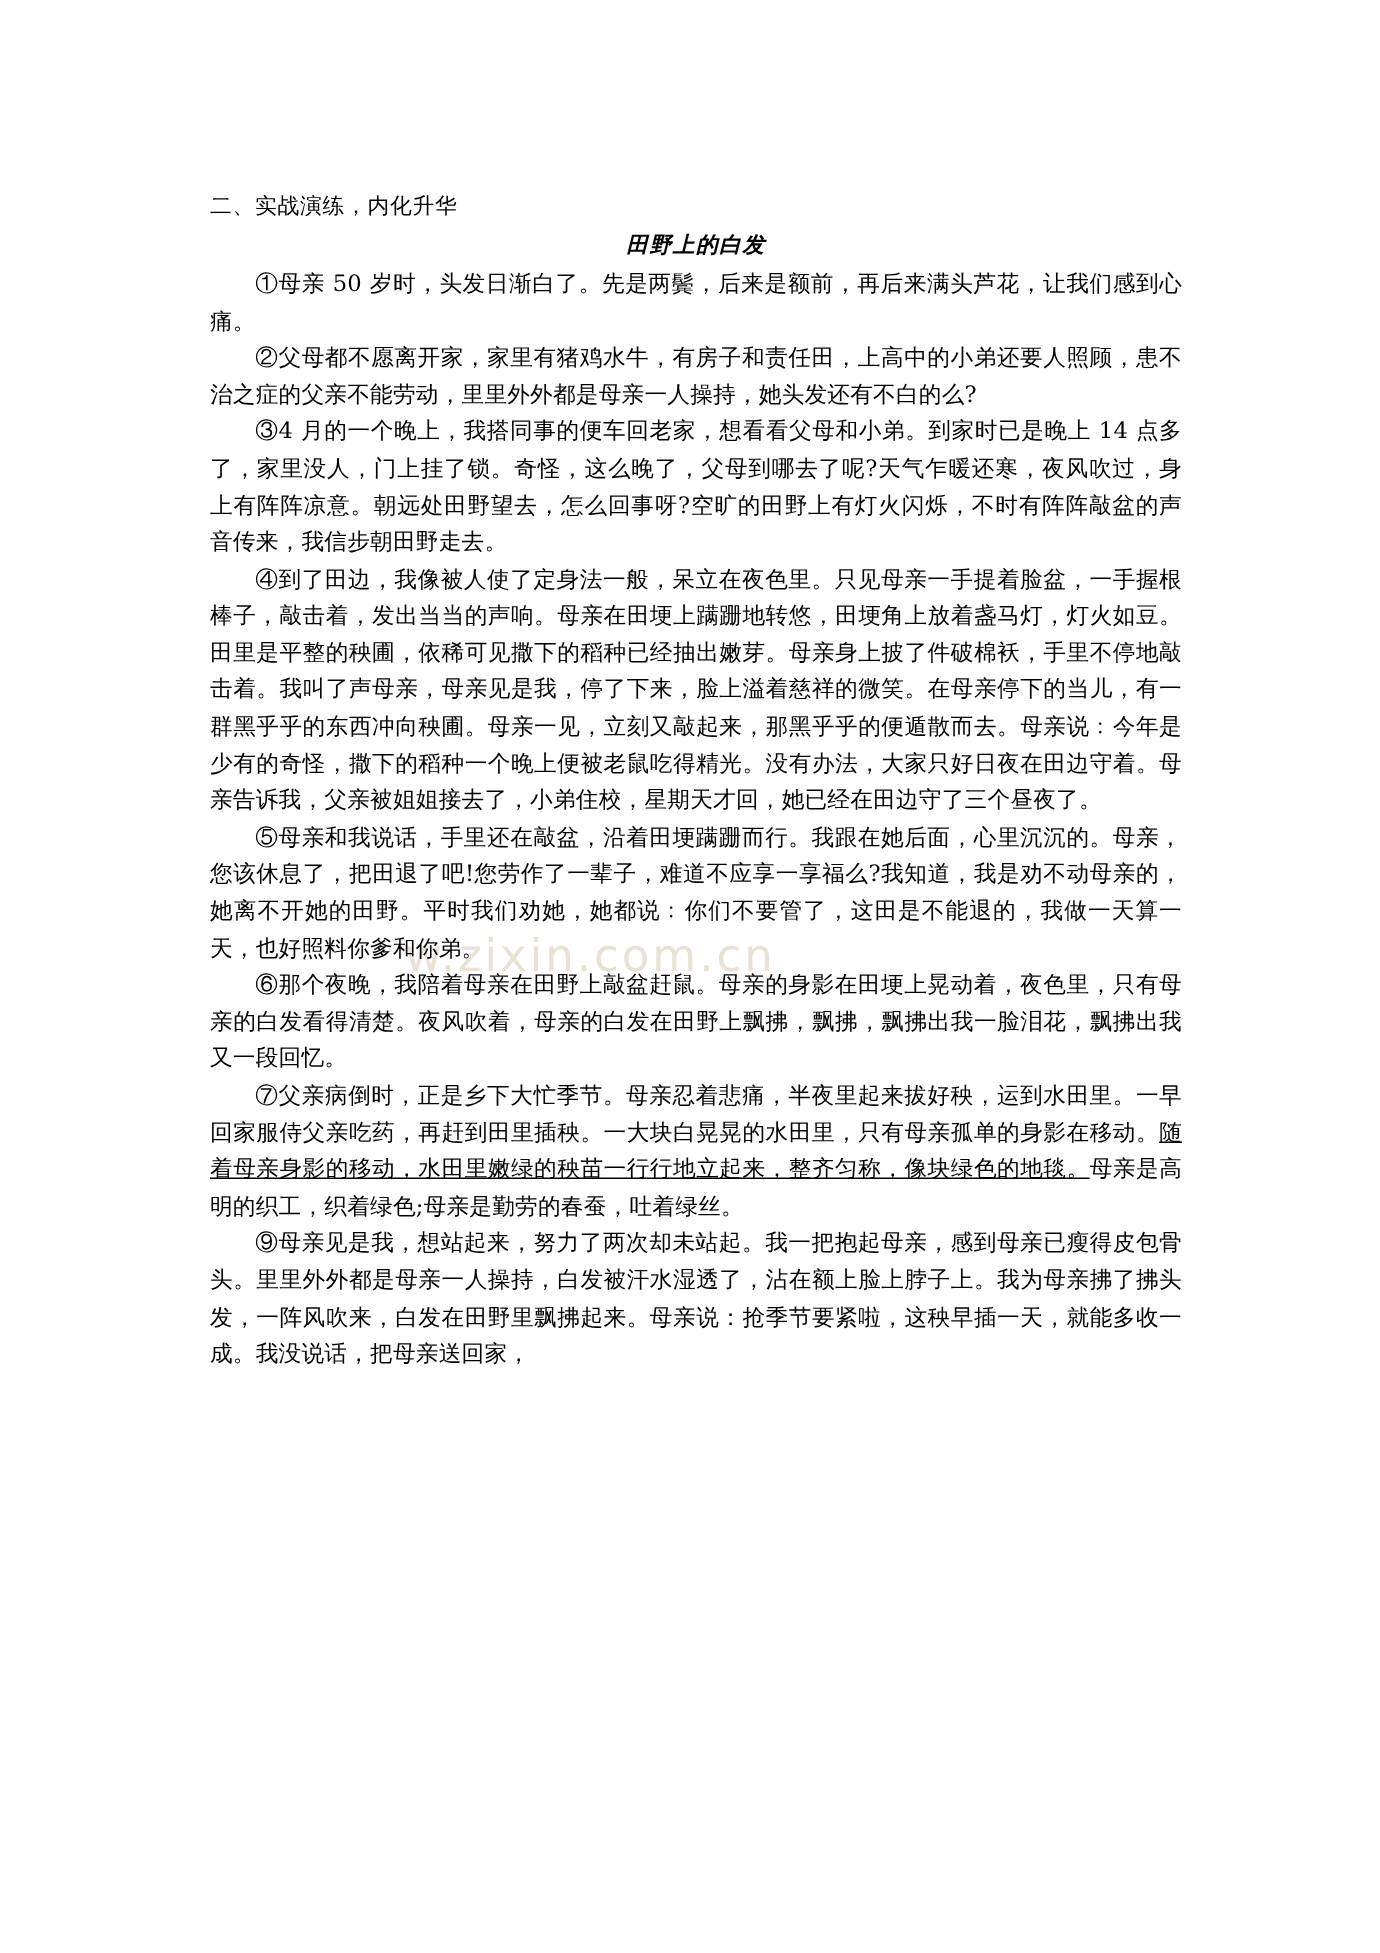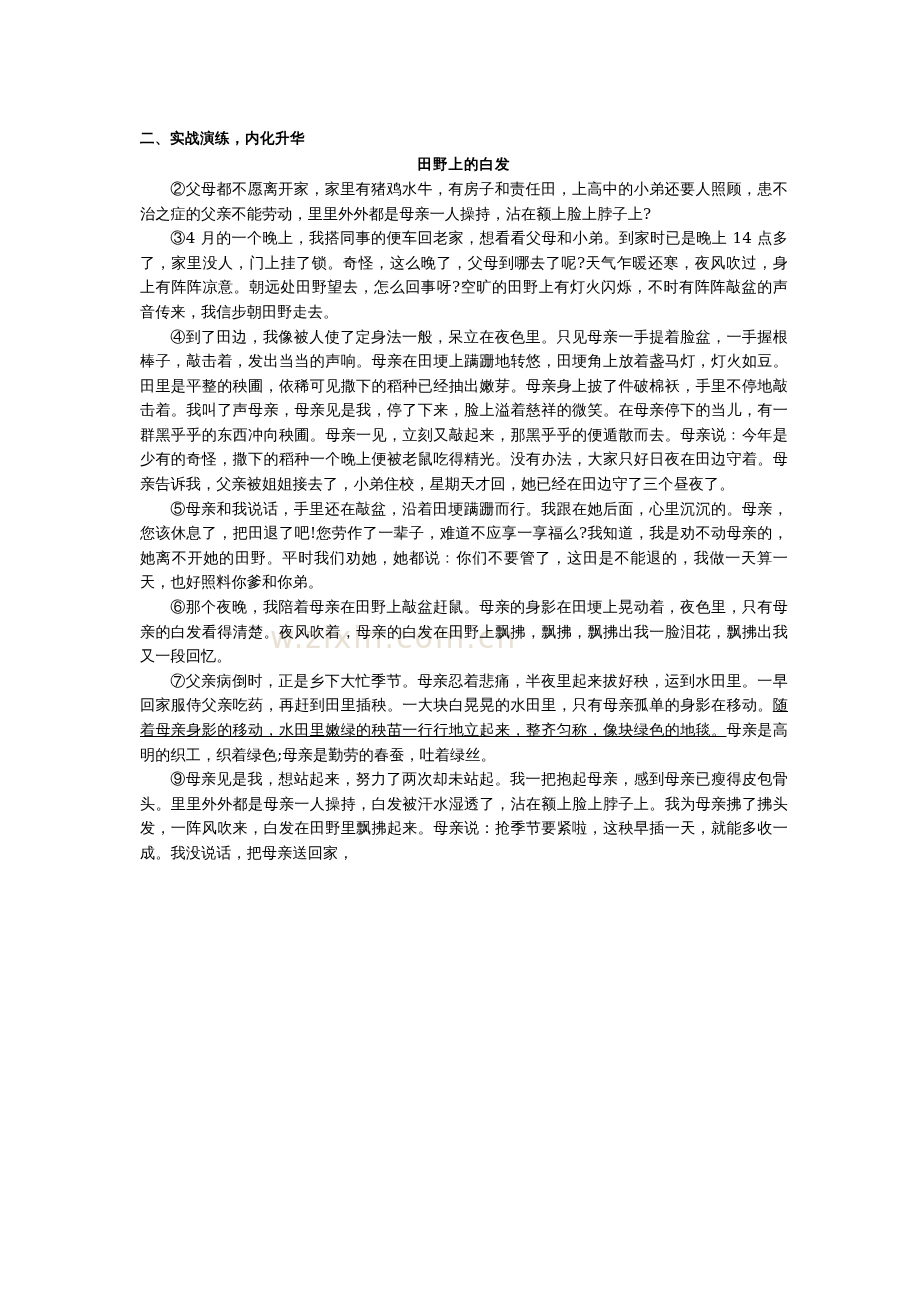--- a/index.html
+++ b/index.html
@@ -40,34 +40,35 @@
     white-space: nowrap;
   }
   .content {
     position: absolute;
     left: 140px;
     top: 128px;
     width: 648px;
   }
   .sec-title {
     font-family: "DejaVu Sans", "Liberation Sans", sans-serif;
-    font-weight: bold;
+    font-weight: normal;
     font-size: 14.5px;
     line-height: 1.5;
     margin-bottom: 3px;
     letter-spacing: 0.5px;
   }
   .doc-title {
     text-align: center;
     font-family: "DejaVu Sans", "Liberation Sans", sans-serif;
     font-weight: bold;
     font-size: 14.5px;
     line-height: 1.6;
     letter-spacing: 1px;
     margin-bottom: 1px;
+    font-style: italic;
   }
   p.para {
     margin: 0;
     font-size: 15.1px;
     line-height: 1.63;
     text-align: justify;
     text-justify: inter-ideograph;
     text-indent: 2em;
     letter-spacing: 0.15px;
   }
@@ -83,22 +84,23 @@
   <div class="watermark">
     <span>w.zixin.com.cn</span>
   </div>
 
   <div class="content">
 
     <div class="sec-title">二、实战演练，内化升华</div>
 
     <div class="doc-title">田野上的白发</div>
 
+    <p class="para"><span>①</span><span>母亲 50 岁时，头发日渐白了。先是两鬓，后来是额前，再后来满头芦花，让我们感到心痛。</span></p>
 
-    <p class="para"><span>②</span><span>父母都不愿离开家，家里有猪鸡水牛，有房子和责任田，上高中的小弟还要人照顾，患不治之症的父亲不能劳动，里里外外都是母亲一人操持，沾在额上脸上脖子上?</span></p>
+    <p class="para"><span>②</span><span>父母都不愿离开家，家里有猪鸡水牛，有房子和责任田，上高中的小弟还要人照顾，患不治之症的父亲不能劳动，里里外外都是母亲一人操持，她头发还有不白的么?</span></p>
 
     <p class="para"><span>③</span><span>4 月的一个晚上，我搭同事的便车回老家，想看看父母和小弟。到家时已是晚上 14 点多了，家里没人，门上挂了锁。奇怪，这么晚了，父母到哪去了呢?天气乍暖还寒，夜风吹过，身上有阵阵凉意。朝远处田野望去，怎么回事呀?空旷的田野上有灯火闪烁，不时有阵阵敲盆的声音传来，我信步朝田野走去。</span></p>
 
     <p class="para"><span>④</span><span>到了田边，我像被人使了定身法一般，呆立在夜色里。只见母亲一手提着脸盆，一手握根棒子，敲击着，发出当当的声响。母亲在田埂上蹒跚地转悠，田埂角上放着盏马灯，灯火如豆。田里是平整的秧圃，依稀可见撒下的稻种已经抽出嫩芽。母亲身上披了件破棉袄，手里不停地敲击着。我叫了声母亲，母亲见是我，停了下来，脸上溢着慈祥的微笑。在母亲停下的当儿，有一群黑乎乎的东西冲向秧圃。母亲一见，立刻又敲起来，那黑乎乎的便遁散而去。母亲说﹕今年是少有的奇怪，撒下的稻种一个晚上便被老鼠吃得精光。没有办法，大家只好日夜在田边守着。母亲告诉我，父亲被姐姐接去了，小弟住校，星期天才回，她已经在田边守了三个昼夜了。</span></p>
 
     <p class="para"><span>⑤</span><span>母亲和我说话，手里还在敲盆，沿着田埂蹒跚而行。我跟在她后面，心里沉沉的。母亲，您该休息了，把田退了吧!您劳作了一辈子，难道不应享一享福么?我知道，我是劝不动母亲的，她离不开她的田野。平时我们劝她，她都说﹕你们不要管了，这田是不能退的，我做一天算一天，也好照料你爹和你弟。</span></p>
 
     <p class="para"><span>⑥</span><span>那个夜晚，我陪着母亲在田野上敲盆赶鼠。母亲的身影在田埂上晃动着，夜色里，只有母亲的白发看得清楚。夜风吹着，母亲的白发在田野上飘拂，飘拂，飘拂出我一脸泪花，飘拂出我又一段回忆。</span></p>
 
     <p class="para"><span>⑦</span><span>父亲病倒时，正是乡下大忙季节。母亲忍着悲痛，半夜里起来拔好秧，运到水田里。一早回家服侍父亲吃药，再赶到田里插秧。一大块白晃晃的水田里，只有母亲孤单的身影在移动。</span><span class="u">随着母亲身影的移动，水田里嫩绿的秧苗一行行地立起来，整齐匀称，像块绿色的地毯。</span><span>母亲是高明的织工，织着绿色;母亲是勤劳的春蚕，吐着绿丝。</span></p>

